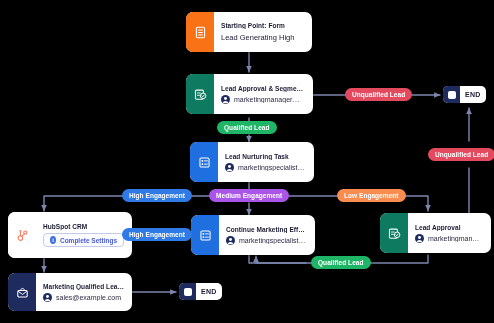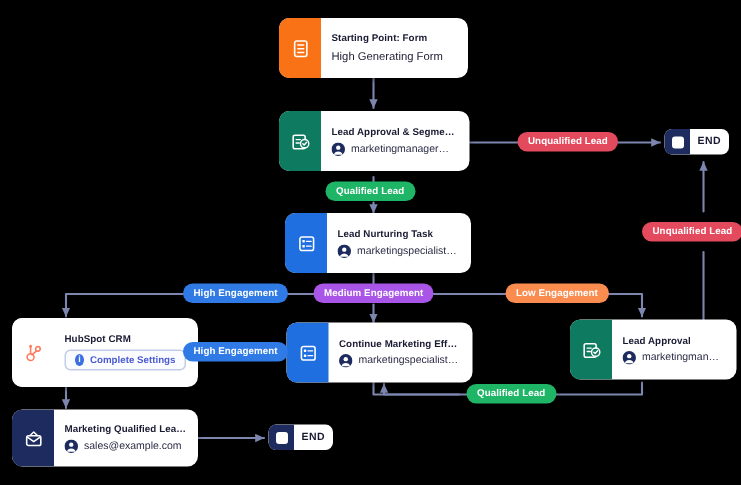--- a/index.html
+++ b/index.html
@@ -226,21 +226,21 @@
     <div class="node-icon strip-orange">
       <svg class="glyph" viewBox="0 0 16 16" xmlns="http://www.w3.org/2000/svg">
         <rect x="3" y="1.6" width="10" height="12.8" rx="1.6" fill="none" stroke="#ffffff" stroke-width="1.3"></rect>
         <line x1="5.6" y1="5" x2="10.4" y2="5" stroke="#ffffff" stroke-width="1.2" stroke-linecap="round"></line>
         <line x1="5.6" y1="8" x2="10.4" y2="8" stroke="#ffffff" stroke-width="1.2" stroke-linecap="round"></line>
         <line x1="5.6" y1="11" x2="10.4" y2="11" stroke="#ffffff" stroke-width="1.2" stroke-linecap="round"></line>
       </svg>
     </div>
     <div class="node-body">
       <div class="node-title">Starting Point: Form</div>
-      <div class="node-sub">High Generating Form</div>
+      <div class="node-sub">Lead Generating High</div>
     </div>
   </div>
 
   <div class="node" style="left:186px; top:74px; width:127px; height:40px;">
     <div class="node-icon strip-teal">
       <svg class="glyph" viewBox="0 0 16 16" xmlns="http://www.w3.org/2000/svg">
         <path d="M3.2 2.6 h7 a1.4 1.4 0 0 1 1.4 1.4 v8.4 a1.4 1.4 0 0 1 -1.4 1.4 h-7 a1.4 1.4 0 0 1 -1.4 -1.4 v-8.4 a1.4 1.4 0 0 1 1.4 -1.4 z" fill="none" stroke="#ffffff" stroke-width="1.3"></path>
         <line x1="4.2" y1="6.2" x2="7.6" y2="6.2" stroke="#ffffff" stroke-width="1.1" stroke-linecap="round"></line>
         <line x1="4.2" y1="9" x2="6.8" y2="9" stroke="#ffffff" stroke-width="1.1" stroke-linecap="round"></line>
         <circle cx="11.2" cy="9.6" r="3.4" fill="#0e7a5f" stroke="#ffffff" stroke-width="1.2"></circle>

